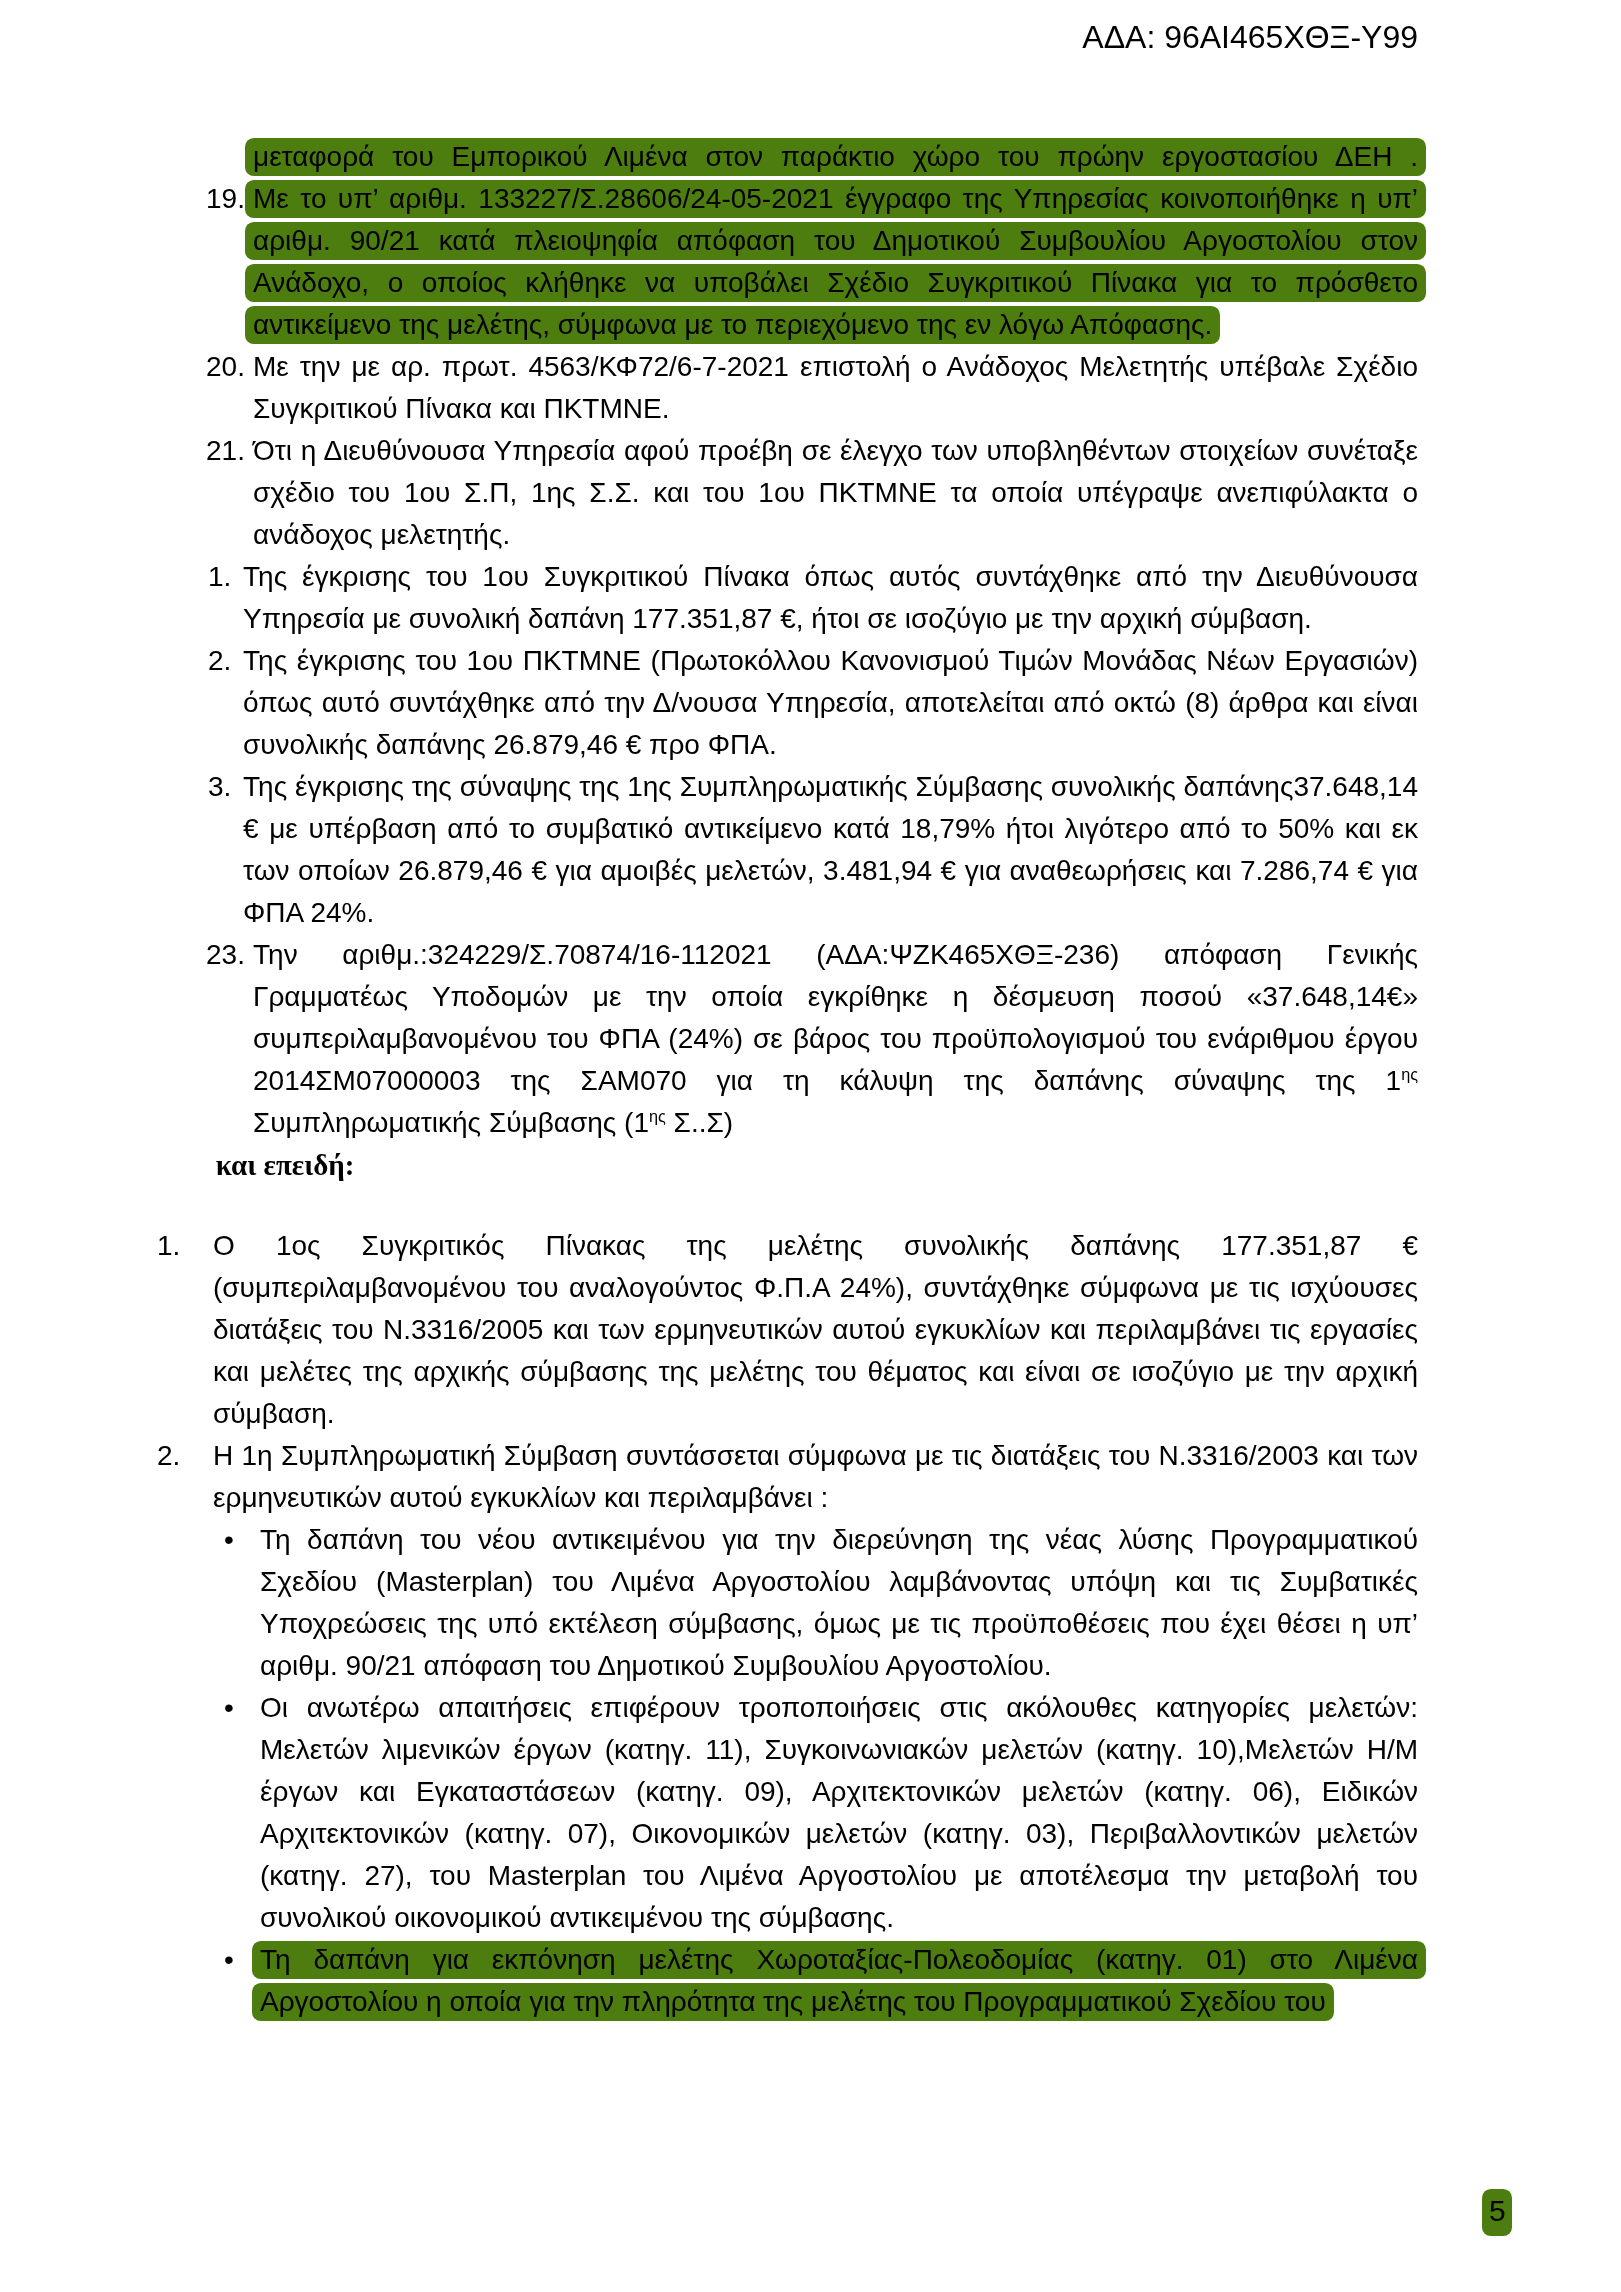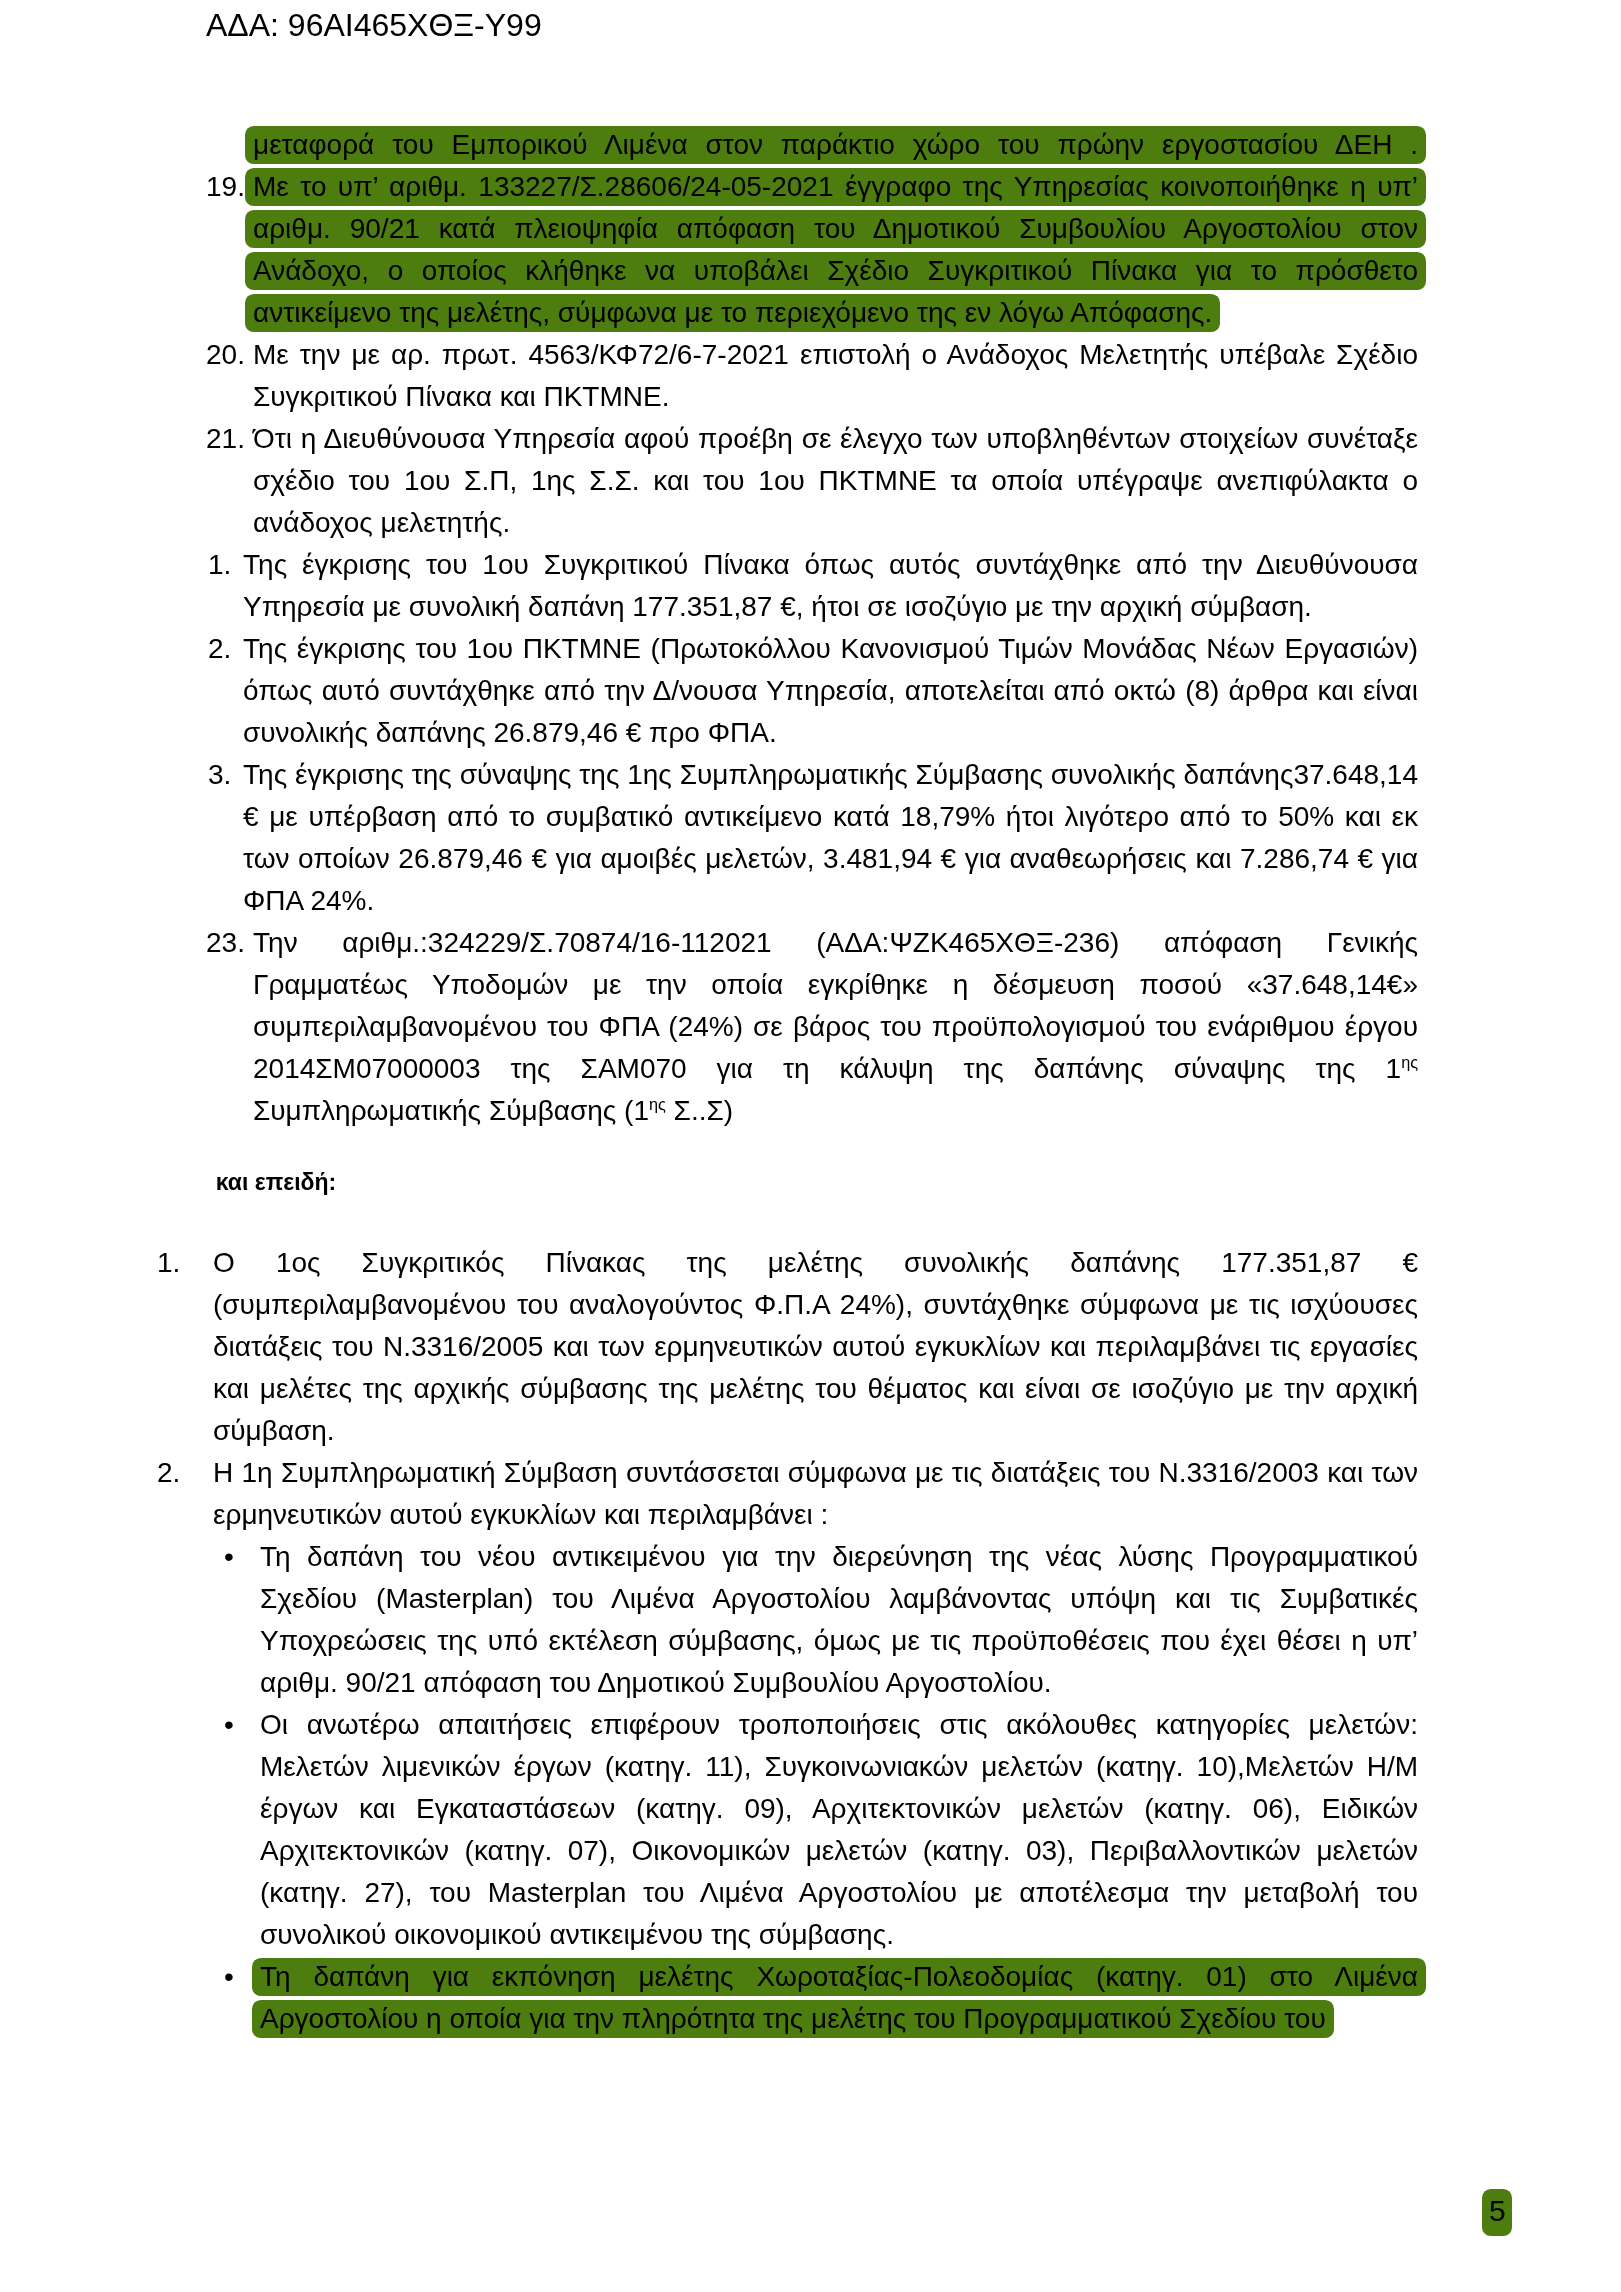--- a/index.html
+++ b/index.html
@@ -17,24 +17,25 @@
 
   .content {
     position: absolute;
     left: 206px;
     top: 0;
     width: 1212px;
   }
 
   .ada {
     padding-top: 6px;
-    text-align: left;
+    text-align: right;
     font-size: 32px;
     line-height: 39px;
     white-space: nowrap;
+    margin-top: 12px;
   }
 
   .bt {
     font-size: 28px;
     line-height: 42px;
     text-align: justify;
   }
 
   sup {
     font-size: 0.58em;
@@ -62,25 +63,25 @@
   
   .mi { padding-left: 47px; text-indent: -47px; }
   .mi .num { display: inline-block; width: 47px; text-indent: 0; }
 
   
   .sub { margin-left: 2px; }
   .si { padding-left: 35px; text-indent: -35px; }
   .si .num { display: inline-block; width: 35px; text-indent: 0; }
 
   .kai {
-    margin-top: 29px;
     margin-left: 9.8px;
     font-weight: bold;
-    font-size: 23px;
+    font-size: 29px;
     line-height: 42px;
+    font-family: Liberation Serif, serif;
   }
 
   
   .reasons { margin-left: -49px; margin-top: 39px; }
   .ri { padding-left: 56px; text-indent: -56px; }
   .ri .num { display: inline-block; width: 56px; text-indent: 0; }
 
   
   .bullets { margin-left: 67px; }
   .bi { padding-left: 36px; text-indent: -36px; }

